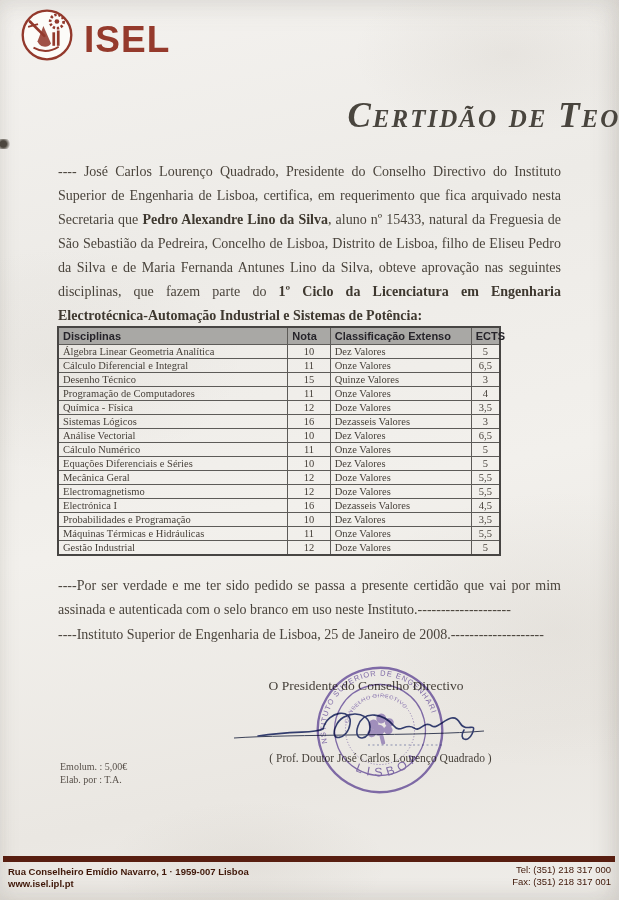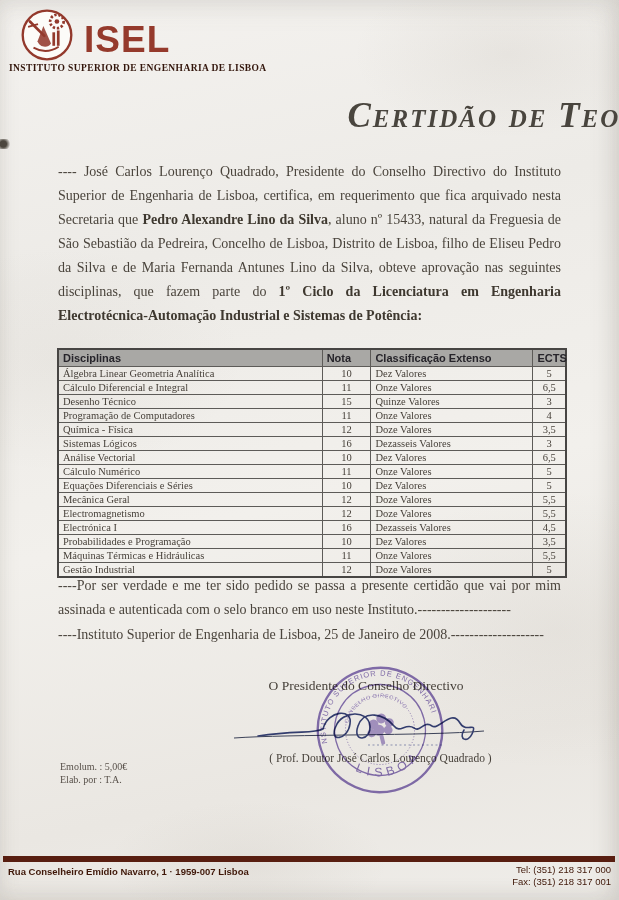--- a/index.html
+++ b/index.html
@@ -29,21 +29,21 @@
              font-style:italic;font-variant:small-caps;font-weight:600;
              font-size:35px;letter-spacing:2px;color:#49453e;padding-left:20px;}
   
   .para{position:absolute;left:58px;width:503px;text-align:justify;
         font-size:14px;line-height:24px;}
   .p1{top:160px;}
   .b{font-weight:bold;color:#3e382f;}
   .closing{top:574px;}
   .closing p{margin:0 0 1px 0;}
   
-  .tbl-wrap{position:absolute;left:57px;top:348px;width:510px;}
+  .tbl-wrap{position:absolute;left:57px;top:326px;width:444px;}
   table{width:100%;border-collapse:collapse;table-layout:fixed;}
   table,th,td{border:1px solid #5d5b58;}
   table{border:2px solid #474543;}
   th{background:#a9a8a5;font-family:"Liberation Sans","DejaVu Sans",sans-serif;
      font-size:11px;font-weight:bold;color:#26242a;text-align:left;padding:2px 4px;}
   td{font-size:10.5px;color:#453f38;padding:0 4px;height:13px;line-height:13px;
      white-space:nowrap;overflow:hidden;}
   .c-center{text-align:center;}
   
   .sig-role{position:absolute;left:235px;top:678px;width:262px;text-align:center;font-size:13.5px;color:#453f38;}
@@ -78,21 +78,20 @@
       <circle cx="41" cy="15" r="2.6" fill="#93392c"></circle>
       <path d="M26,20 l-6.5,17 a8.5,8.5 0 0 0 15,2.5 z" fill="#93392c" opacity=".88"></path>
       <rect x="36" y="27" width="3" height="15" fill="#93392c"></rect>
       <rect x="41" y="25" width="3" height="17" fill="#93392c"></rect>
       <path d="M11,15 L27,31" stroke="#93392c" stroke-width="3" stroke-linecap="round"></path>
       <path d="M9,21 L20,18" stroke="#93392c" stroke-width="2"></path>
       <path d="M15,44 q14,8 28,-1" stroke="#93392c" stroke-width="2" fill="none"></path>
     </svg>
     <div class="brand">ISEL</div>
   </div>
-  <div class="institute">INSTITUTO SUPERIOR DE ENGENHARIA DE LISBOA</div>
 
   <div class="doc-title">Certidão de Teor</div>
 
   <div class="para p1"><span>---- José Carlos Lourenço Quadrado, Presidente do Conselho Directivo do Instituto Superior de Engenharia de Lisboa, certifica, em requerimento que fica arquivado nesta Secretaria que </span><span class="b">Pedro Alexandre Lino da Silva</span><span>, aluno nº 15433, natural da Freguesia de São Sebastião da Pedreira, Concelho de Lisboa, Distrito de Lisboa, filho de Eliseu Pedro da Silva e de Maria Fernanda Antunes Lino da Silva, obteve aprovação nas seguintes disciplinas, que fazem parte do </span><span class="b">1º Ciclo da Licenciatura em Engenharia Electrotécnica-Automação Industrial e Sistemas de Potência:</span></div>
 
   <div class="tbl-wrap">
     <table>
       <colgroup>
         <col style="width:52%">
           <col style="width:9.6%">
@@ -247,19 +246,20 @@
   <div class="emol">
     <div>Emolum. : 5,00€</div>
     <div>Elab. por : T.A.</div>
   </div>
 
   <div class="artifact"></div>
 
   <div class="footer-bar"></div>
   <div class="footer-left">
     <div>Rua Conselheiro Emídio Navarro, 1 · 1959-007 Lisboa</div>
+    <div>www.isel.ipl.pt</div>
   </div>
   <div class="footer-right">
     <div>Tel:  (351) 218 317 000</div>
     <div>Fax: (351) 218 317 001</div>
   </div>
 
 </div>
 
 </body></html>

